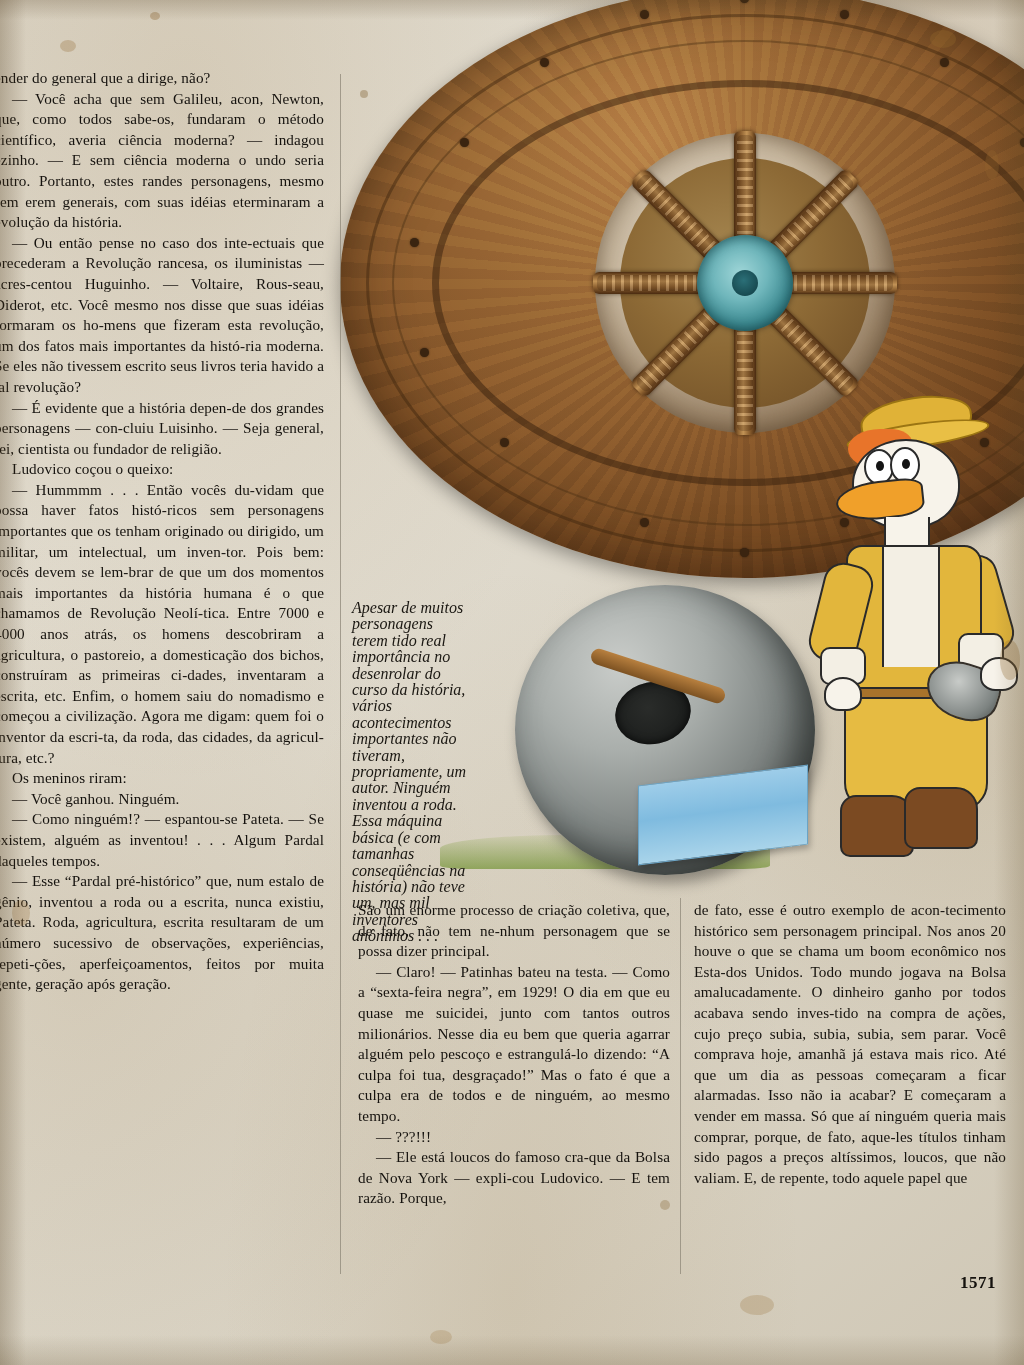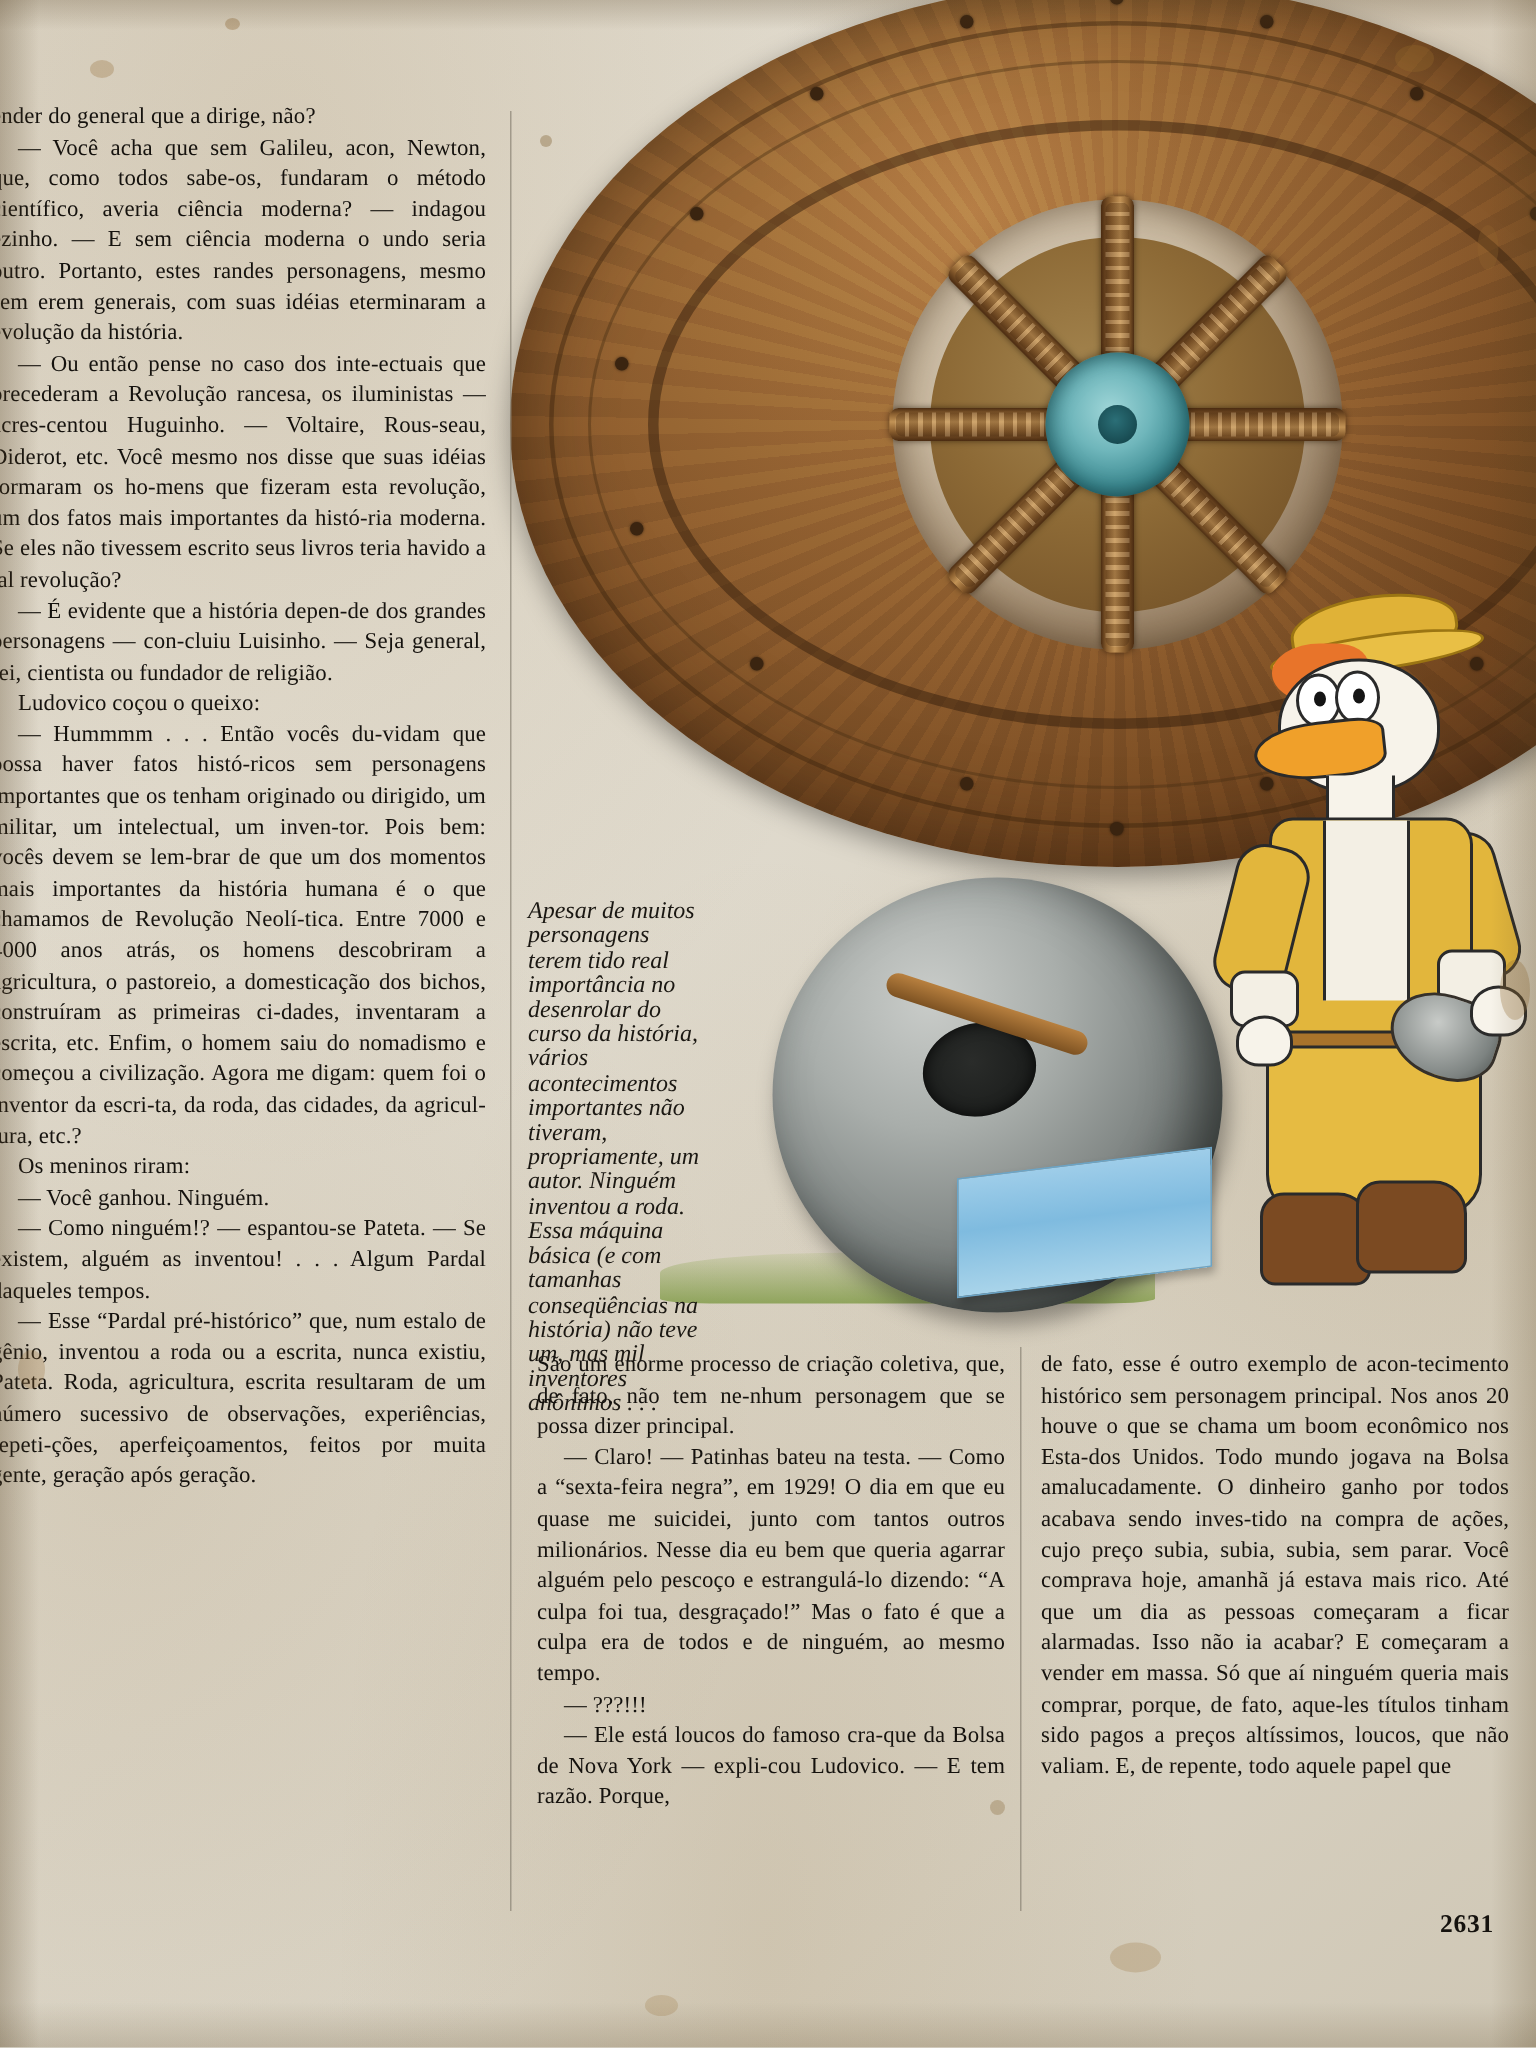--- a/index.html
+++ b/index.html
@@ -535,21 +535,21 @@
     <p class="noind">São um enorme processo de criação coletiva, que, de fato, não tem ne-nhum personagem que se possa dizer principal.</p>
     <p>— Claro! — Patinhas bateu na testa. — Como a “sexta-feira negra”, em 1929! O dia em que eu quase me suicidei, junto com tantos outros milionários. Nesse dia eu bem que queria agarrar alguém pelo pescoço e estrangulá-lo dizendo: “A culpa foi tua, desgraçado!” Mas o fato é que a culpa era de todos e de ninguém, ao mesmo tempo.</p>
     <p>— ???!!!</p>
     <p>— Ele está loucos do famoso cra-que da Bolsa de Nova York — expli-cou Ludovico. — E tem razão. Porque,</p>
   </div>
 
   <div class="col" id="col-right-bottom">
     <p class="noind">de fato, esse é outro exemplo de acon-tecimento histórico sem personagem principal. Nos anos 20 houve o que se chama um boom econômico nos Esta-dos Unidos. Todo mundo jogava na Bolsa amalucadamente. O dinheiro ganho por todos acabava sendo inves-tido na compra de ações, cujo preço subia, subia, subia, sem parar. Você comprava hoje, amanhã já estava mais rico. Até que um dia as pessoas começaram a ficar alarmadas. Isso não ia acabar? E começaram a vender em massa. Só que aí ninguém queria mais comprar, porque, de fato, aque-les títulos tinham sido pagos a preços altíssimos, loucos, que não valiam. E, de repente, todo aquele papel que</p>
   </div>
 
-  <div id="pageno">2631</div>
+  <div id="pageno">1571</div>
 
   <div class="speck" style="left:60px; top:40px; width:16px; height:12px; background:rgba(150,110,55,0.30);"></div>
   <div class="speck" style="left:150px; top:12px; width:10px; height:8px; background:rgba(140,100,50,0.35);"></div>
   <div class="speck" style="left:930px; top:30px; width:26px; height:18px; background:rgba(150,105,45,0.32);"></div>
   <div class="speck" style="left:985px; top:150px; width:14px; height:30px; background:rgba(150,105,45,0.28);"></div>
   <div class="speck" style="left:1000px; top:640px; width:20px; height:40px; background:rgba(150,110,50,0.30);"></div>
   <div class="speck" style="left:12px; top:900px; width:18px; height:26px; background:rgba(150,110,50,0.26);"></div>
   <div class="speck" style="left:740px; top:1295px; width:34px; height:20px; background:rgba(150,110,50,0.24);"></div>
   <div class="speck" style="left:430px; top:1330px; width:22px; height:14px; background:rgba(150,110,50,0.22);"></div>
   <div class="speck" style="left:360px; top:90px; width:8px; height:8px; background:rgba(120,90,40,0.35);"></div>

